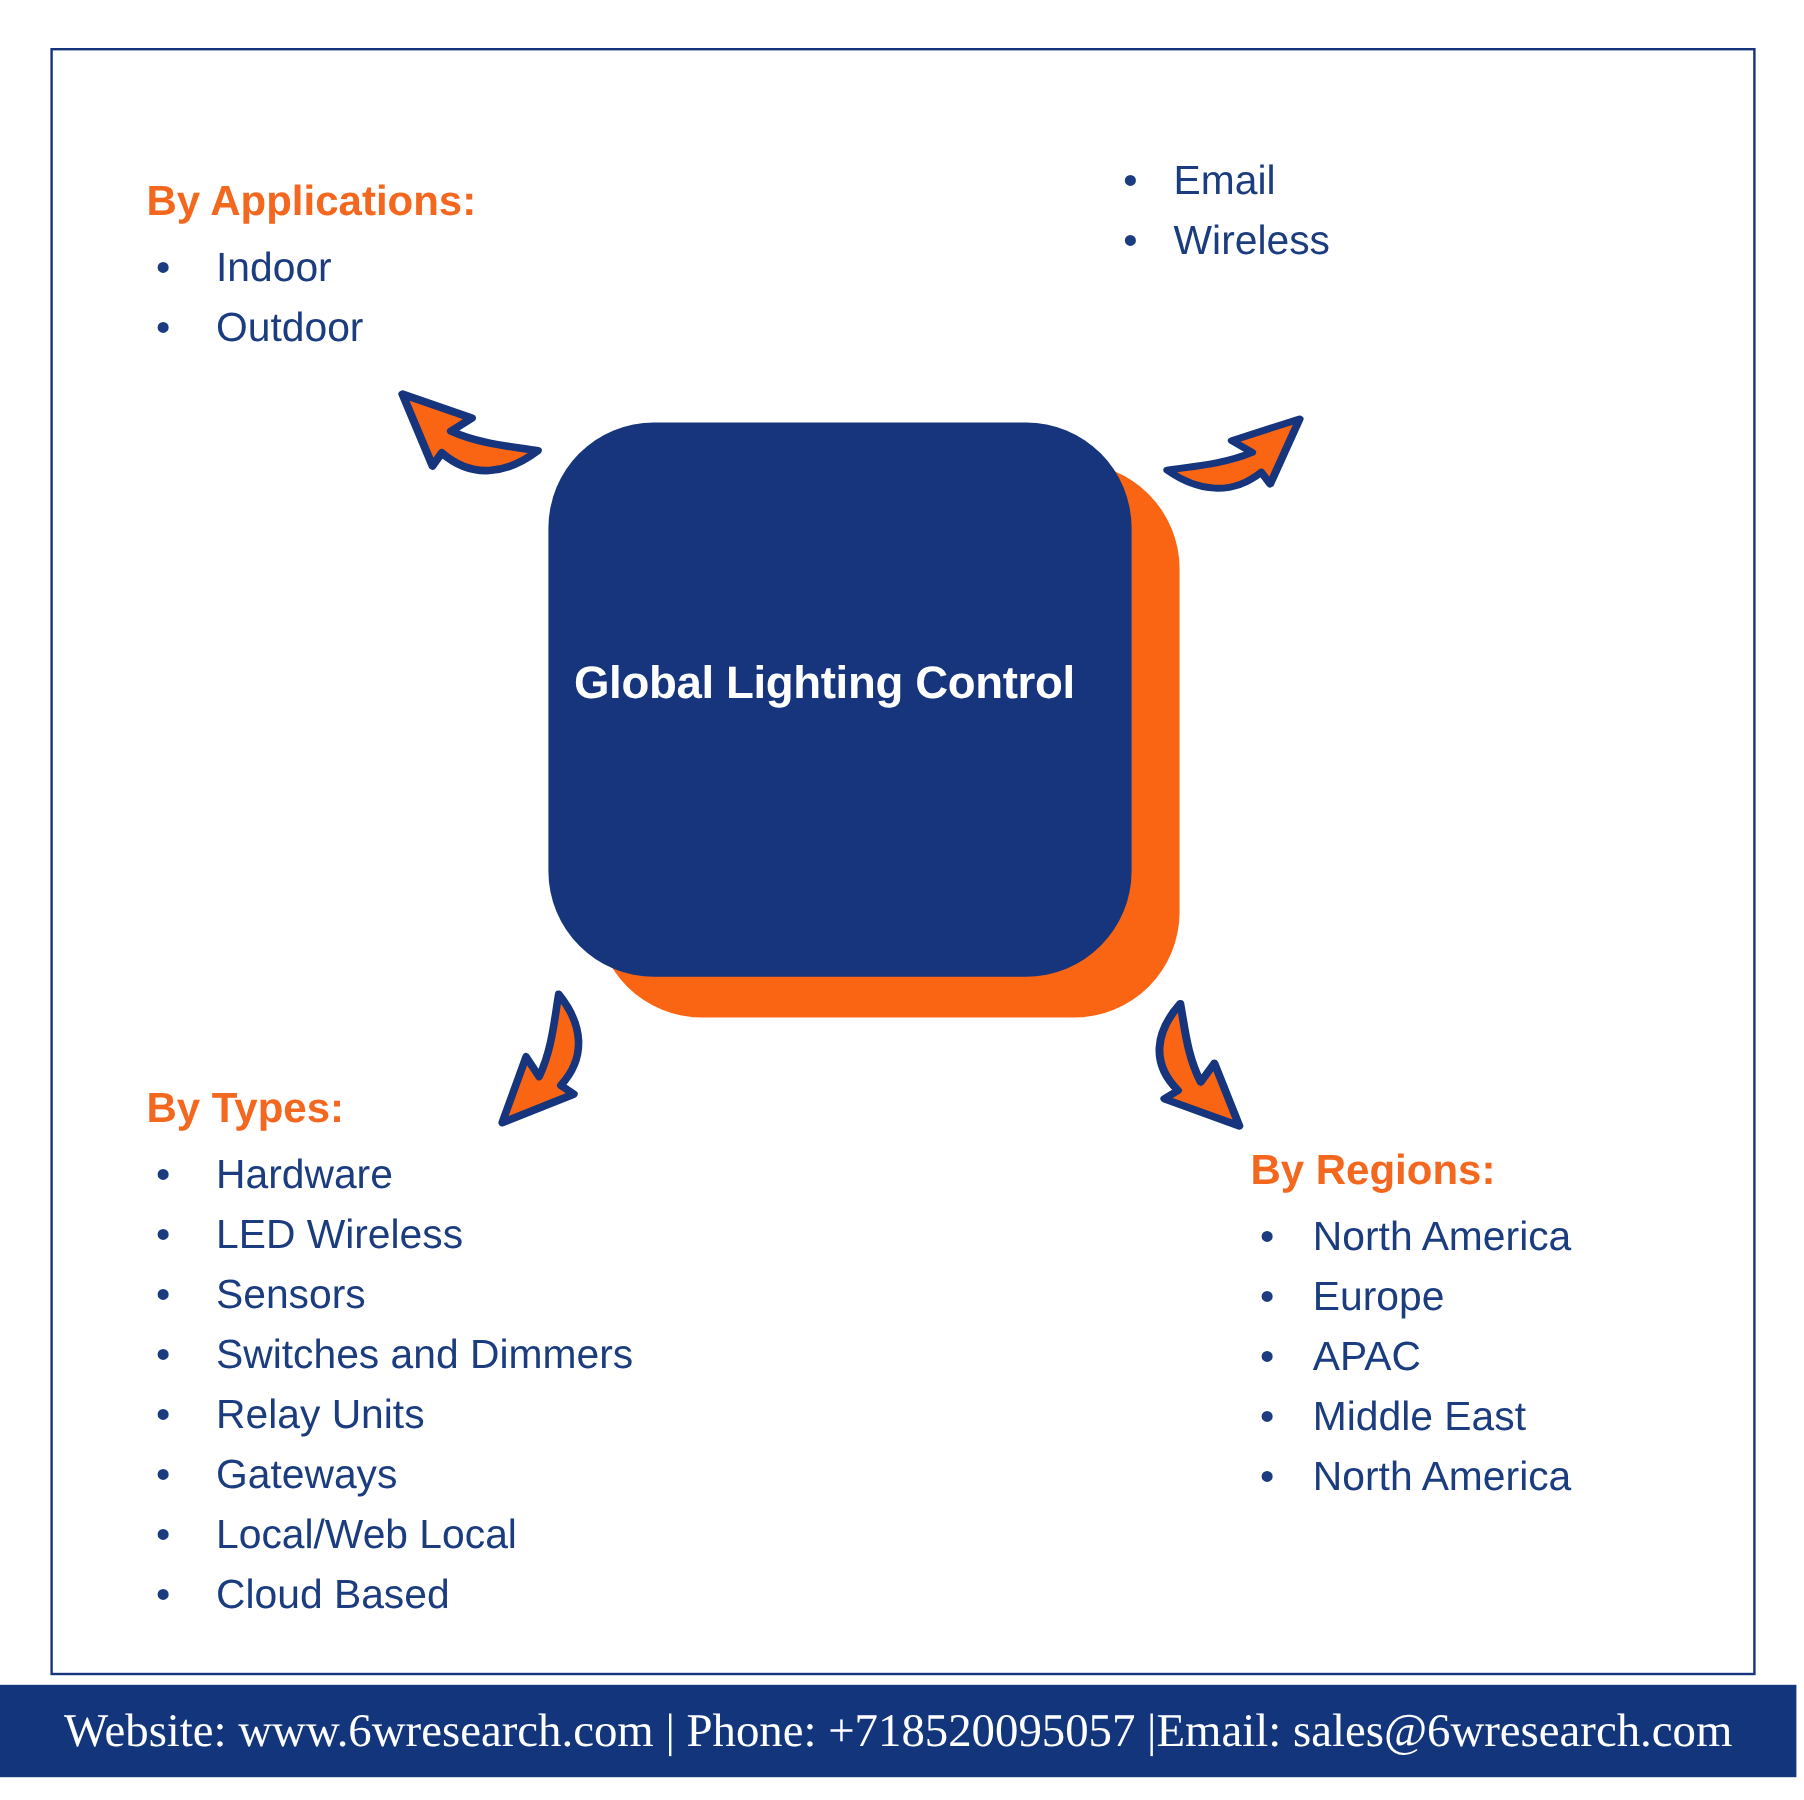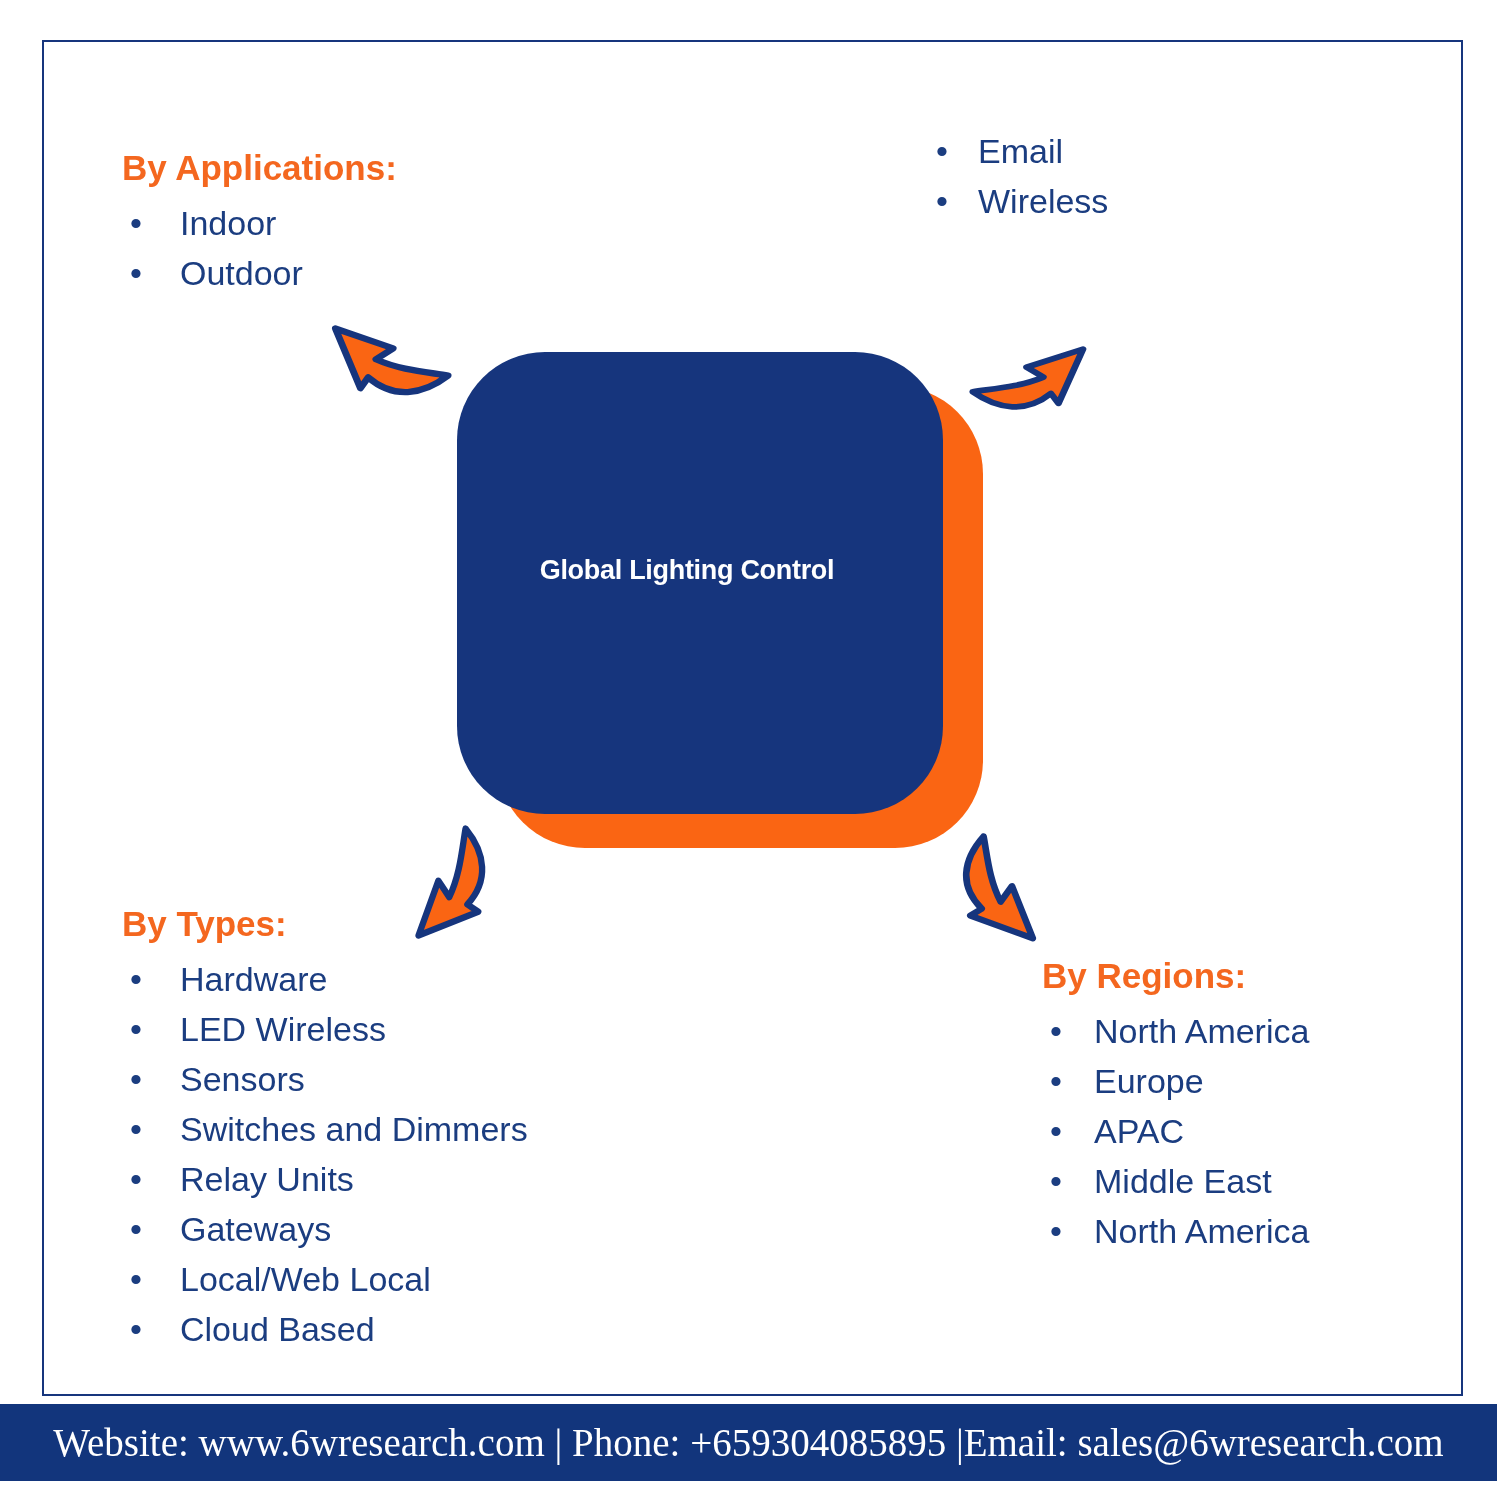--- a/index.html
+++ b/index.html
@@ -16,21 +16,21 @@
     position:absolute;left:497px;top:386px;width:486px;height:462px;
     background:var(--orange,#fa6513);border-radius:88px;
   }
   .square-navy{
     position:absolute;left:457px;top:352px;width:486px;height:462px;
     background:var(--navy,#16357d);border-radius:88px;
     display:flex;align-items:center;justify-content:center;
     box-sizing:border-box;padding:0 44px 26px 18px;
   }
   .center-title{
-    color:var(--white,#fff);font-weight:bold;font-size:27px;line-height:46px;
+    color:var(--white,#fff);font-weight:bold;font-size:38px;line-height:46px;
     text-align:center;letter-spacing:-0.3px;
   }
   .center-title div{white-space:nowrap;}
   
   .section{position:absolute;}
   .heading{
     color:var(--heading-orange,#f4671f);font-size:35px;font-weight:bold;
     line-height:44px;margin-bottom:8px;white-space:nowrap;
   }
   .heading .colon-navy{color:var(--text-navy,#1b3d80);}
@@ -128,14 +128,14 @@
   <ul class="blist mid">
     <li><span>North America</span></li>
     <li><span>Europe</span></li>
     <li><span>APAC</span></li>
     <li><span>Middle East</span></li>
     <li><span>North America</span></li>
   </ul>
 </div>
 
 <div class="footer">
-  <div class="footer-text">Website: www.6wresearch.com | Phone: +659304085895 |Email: sales@6wresearch.com</div>
+  <div class="footer-text">Website: www.6wresearch.com | Phone: +718520095057 |Email: sales@6wresearch.com</div>
 </div>
 
 </body></html>

